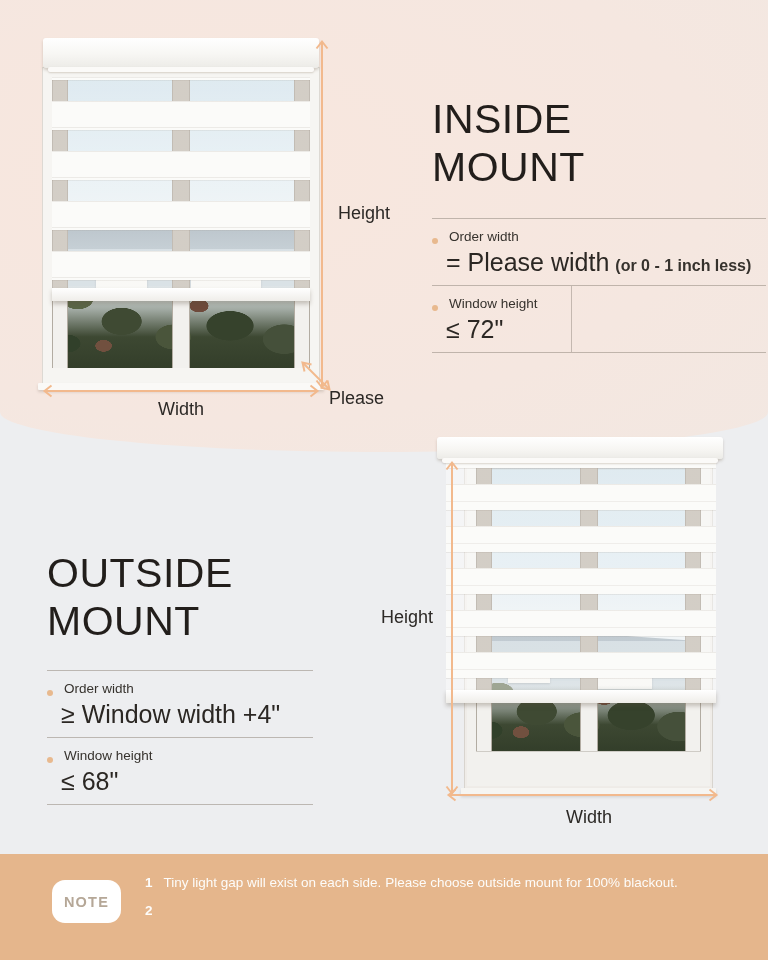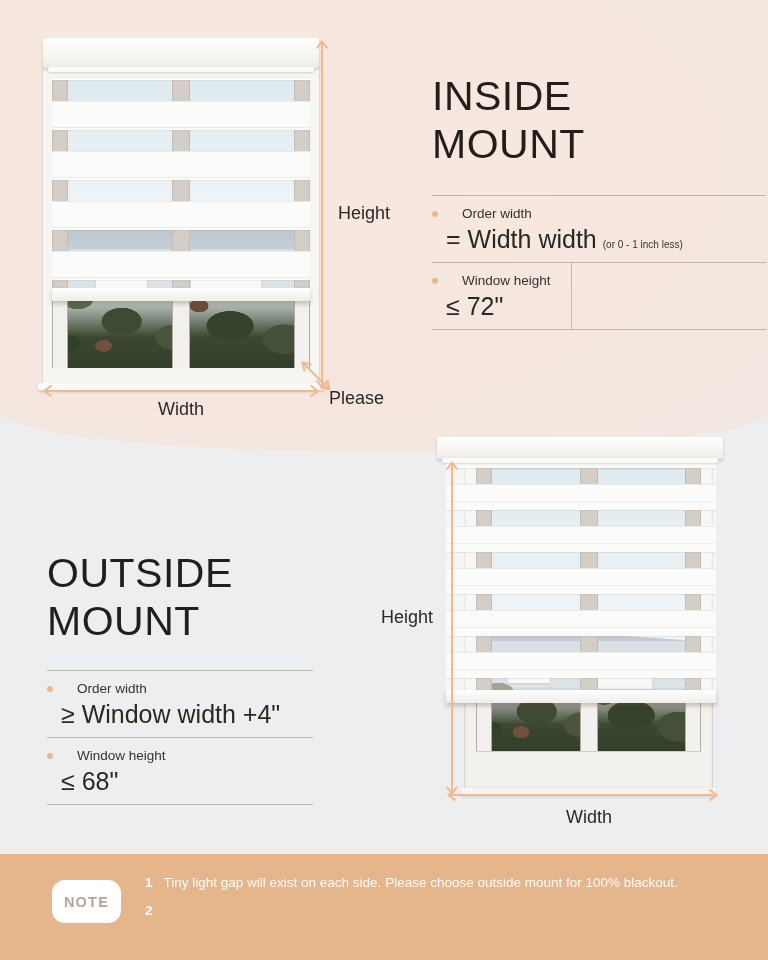--- a/index.html
+++ b/index.html
@@ -11,30 +11,30 @@
   .section-top {
     position:absolute; left:0; top:0; width:768px; height:452px;
     background:radial-gradient(130% 115% at 30% 38%, #f8e7de 0%, #f5e7e0 48%, #f0e8e3 100%);
     border-radius:0 0 50% 50% / 0 0 40px 40px;
   }
   .note-band { position:absolute; left:0; bottom:0; width:768px; height:106px; background:#e5b68c; }
 
   
   .big-title { font-size:41px; line-height:48px; letter-spacing:.5px; color:#221e1b; font-weight:500; }
   .panel { position:absolute; }
-  .panel-inside  { left:432px; top:72px;  width:334px; }
+  .panel-inside  { left:432px; top:95px;  width:334px; }
   .panel-outside { left:47px;  top:529px; width:266px;margin-top:20px; }
   .sdiv { border:0; border-top:1px solid rgba(148,138,128,.55); margin:0; }
   .sdiv-first { margin-top:27px; }
   .panel-outside .sdiv-first { margin-top:25px; }
   .spec-row { padding:10px 0 8px; }
-  .bullet-line { display:flex; align-items:center; gap:24px; font-size:13.5px; color:#36322d; }
+  .bullet-line { display:flex; align-items:flex-end; gap:11px; font-size:13.5px; color:#36322d; }
   .bullet { width:6px; height:6px; border-radius:50%; background:#e8b98e; flex:0 0 auto; }
   .spec-value { font-size:25px; color:#2b2723; margin-top:4px; padding-left:14px; white-space:nowrap; }
-  .spec-value .suffix { font-size:10px; color:#36322d; margin-left:6px; }
+  .spec-value .suffix { font-size:16px; color:#36322d; margin-left:6px;font-weight:bold; }
   .cols { display:flex; align-items:stretch; }
   .col-1 { width:140px; border-right:1px solid rgba(148,138,128,.5); padding:10px 0 8px; }
   .col-2 { flex:1; padding:10px 0 8px 34px; }
 
   
   .diagram-label { position:absolute; font-size:18px; color:#2c2926; }
   .arrow-svg { position:absolute; overflow:visible; }
   .arrow-svg line, .arrow-svg polyline { stroke:#f2b98d; stroke-width:2; fill:none; }
 
   
@@ -169,21 +169,21 @@
       <div class="big-title">
         <div>INSIDE</div>
         <div>MOUNT</div>
       </div>
       <hr class="sdiv sdiv-first">
       <div class="spec-row">
         <div class="bullet-line">
           <span class="bullet"></span>
           <span>Order width</span>
         </div>
-        <div class="spec-value"><span>= Width width</span><span class="suffix">(or 0 - 1 inch less)</span></div>
+        <div class="spec-value"><span>= Please width</span><span class="suffix">(or 0 - 1 inch less)</span></div>
       </div>
       <hr class="sdiv">
       <div class="cols">
         <div class="col-1">
           <div class="bullet-line">
             <span class="bullet"></span>
             <span>Window height</span>
           </div>
           <div class="spec-value">≤ 72"</div>
         </div>

